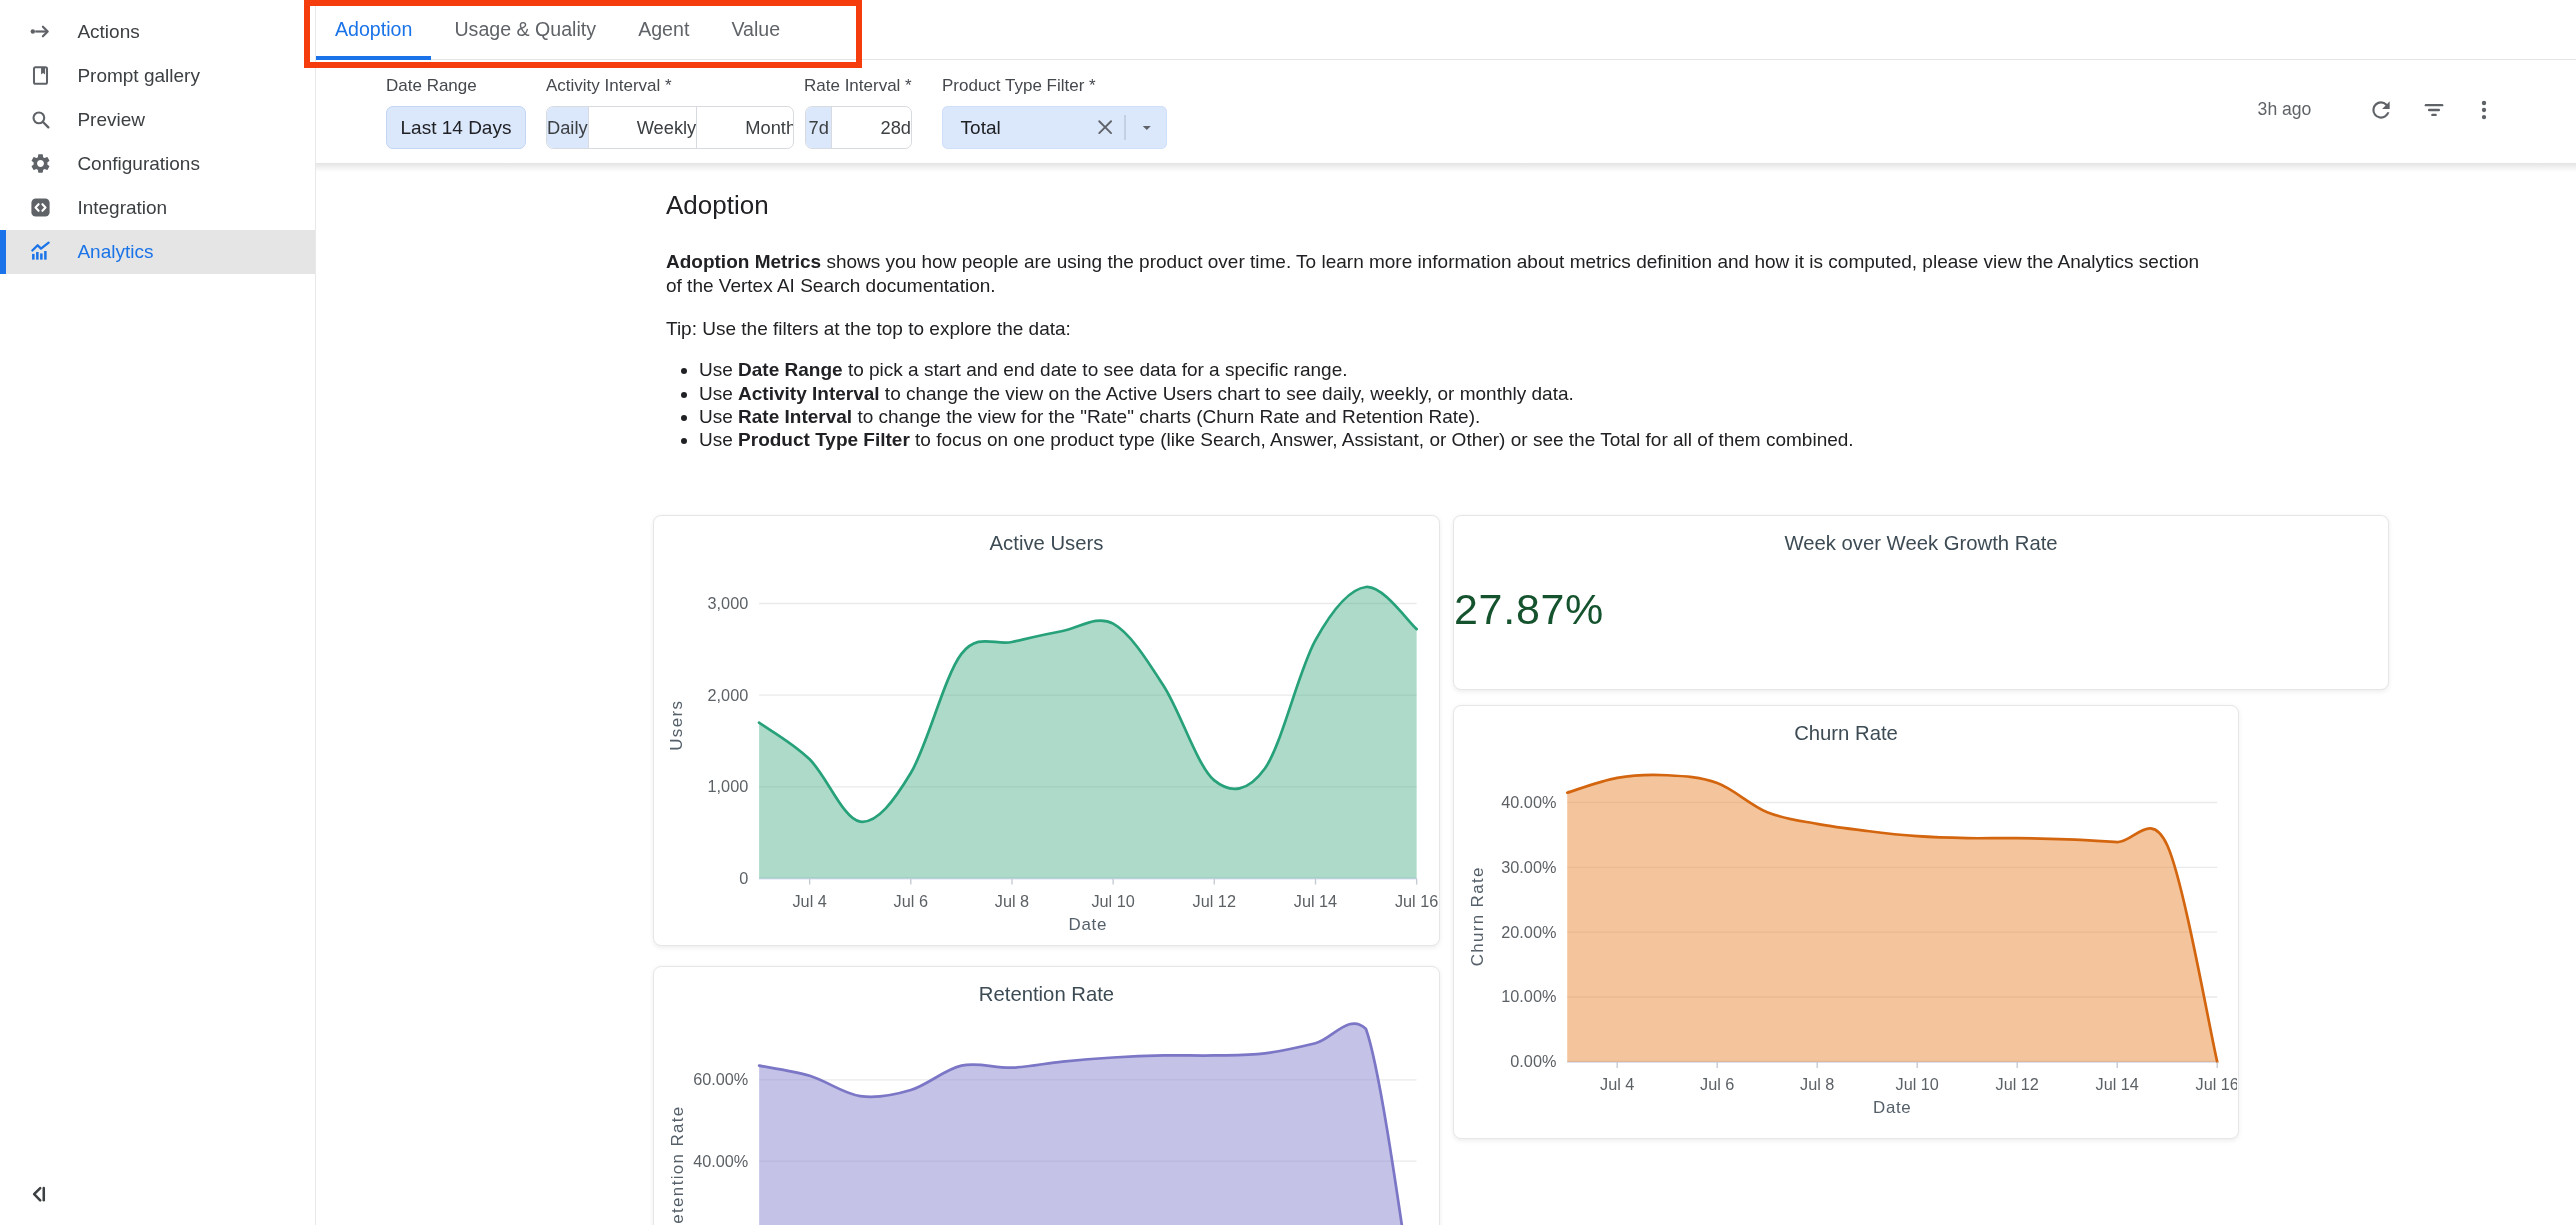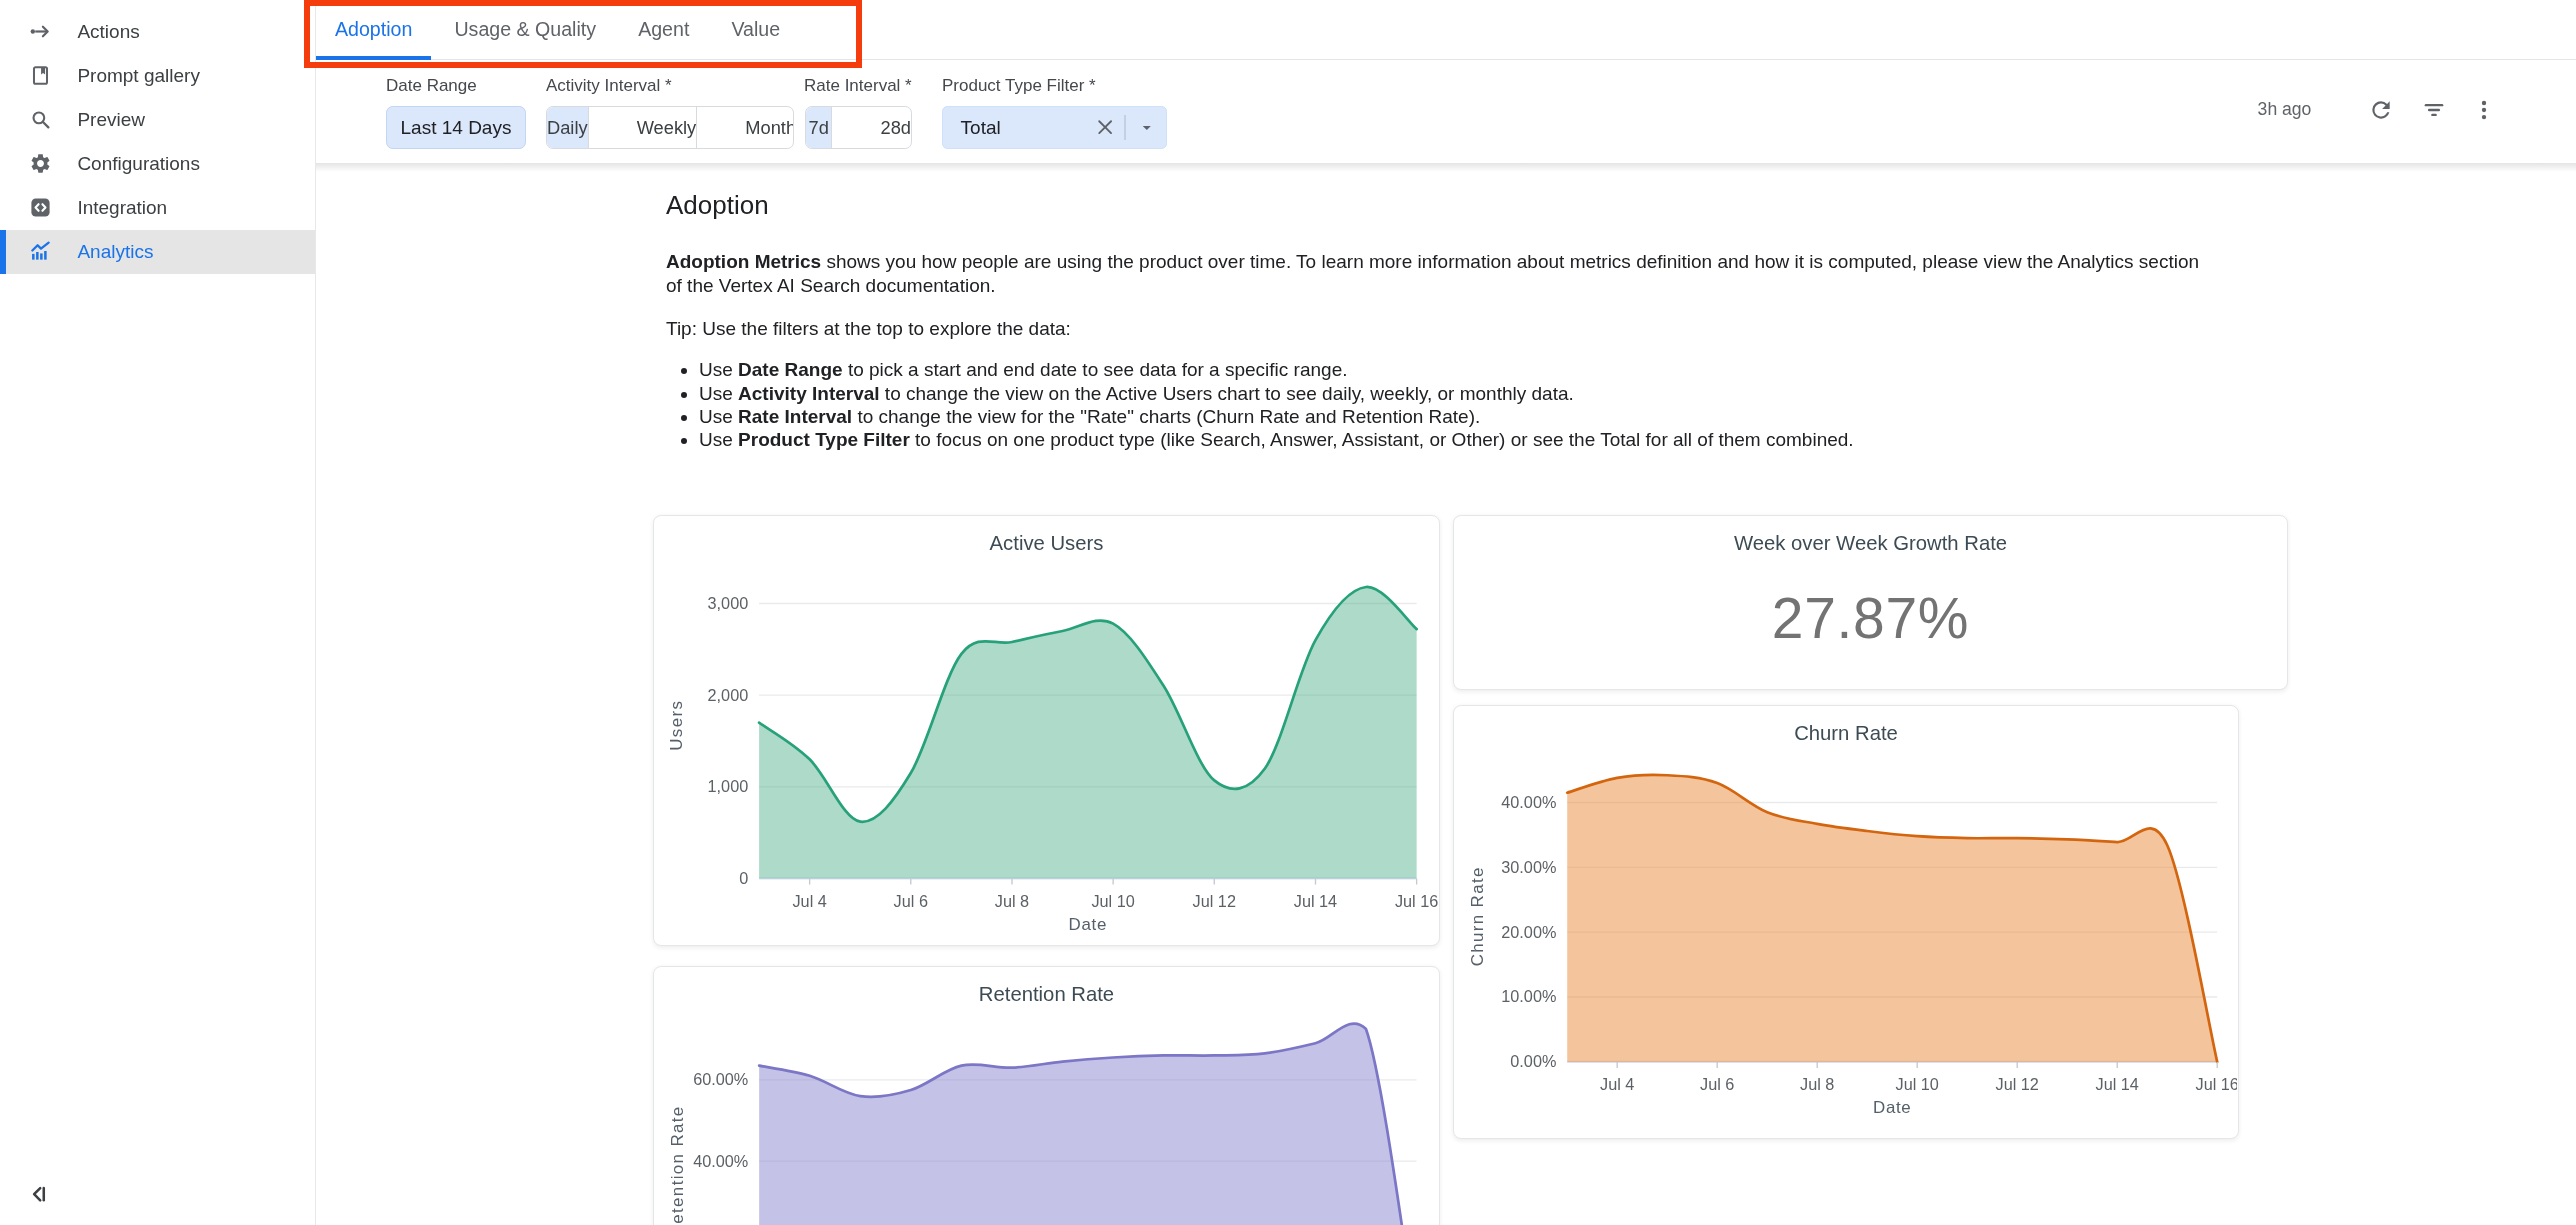--- a/index.html
+++ b/index.html
@@ -68,24 +68,24 @@
   .page-title { margin:0; font-size:26px; font-weight:500; color:#202124; }
   .intro { margin:28.5px 0 0; font-size:19px; line-height:24px; color:#202124; }
   .tip { margin:20.3px 0 0; font-size:19px; color:#202124; }
   .bullets { margin:18.3px 0 0; padding-left:33px; }
   .bullets li { font-size:19px; line-height:23.4px; color:#202124; }
 
   
   .card { position:absolute; background:#fff; border:1.4px solid #e5e6e8; border-radius:8.1px;
     box-shadow:0 1.4px 4.1px rgba(32,33,36,.08); }
   .card-title { text-align:center; margin-top:16.3px; font-size:20.3px; color:#3d4b54; font-weight:400; }
-  .stat-value { text-align:center; margin-top:30px; font-size:57px; color:#737373; letter-spacing:0.7px; }
+  .stat-value { text-align:left; margin-top:30px; font-size:43px; color:#14532d; letter-spacing:0.7px; }
   .chart { position:absolute; left:0; top:39px; }
   #card-active    { left:337px;  top:352px;  width:787px; height:431px; }
-  #card-wow       { left:1137px; top:352px;  width:835px; height:175px; }
+  #card-wow       { left:1137px; top:352px;  width:936px; height:175px; }
   #card-churn     { left:1137px; top:542px;  width:786px; height:434px; }
   #card-retention { left:337px;  top:803px; width:787px; height:434px; }
 </style>
 </head>
 <body>
 
 <div id="app">
 
   <aside class="sidebar">
     <div class="side-items">

